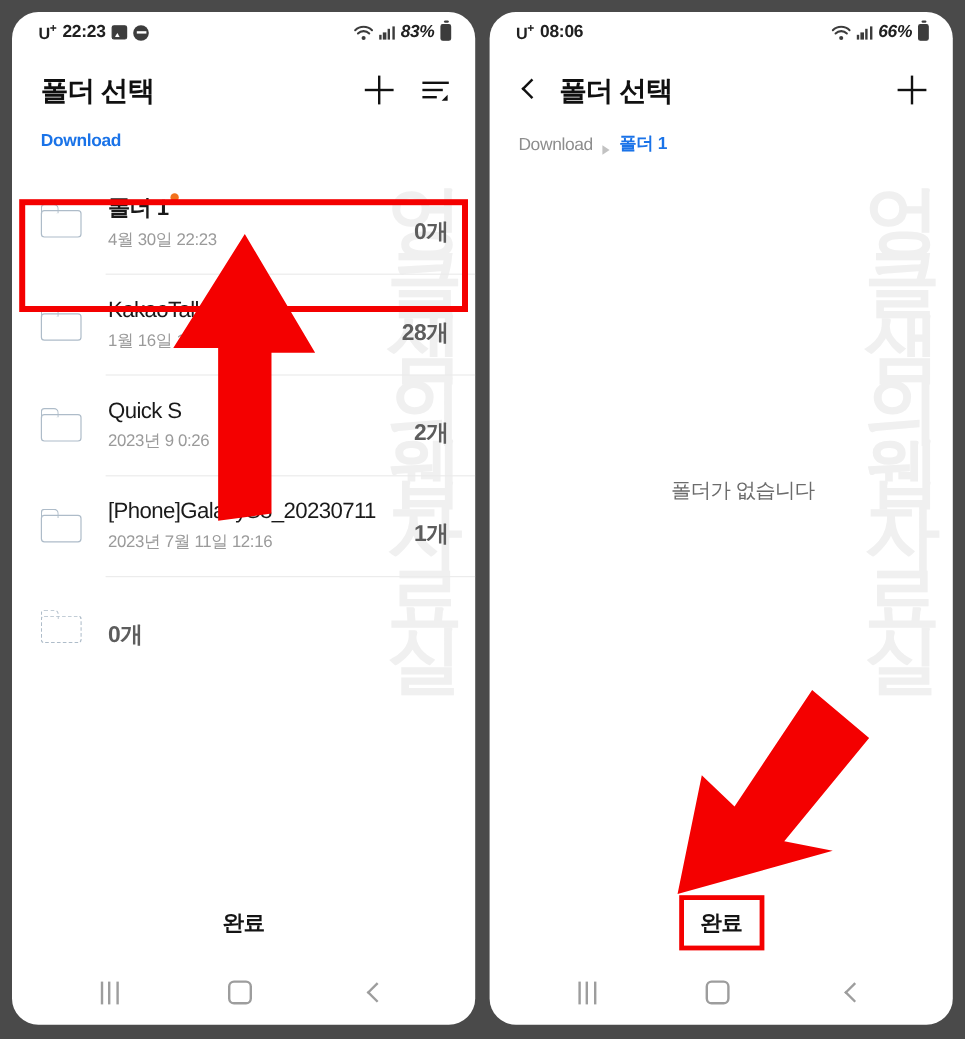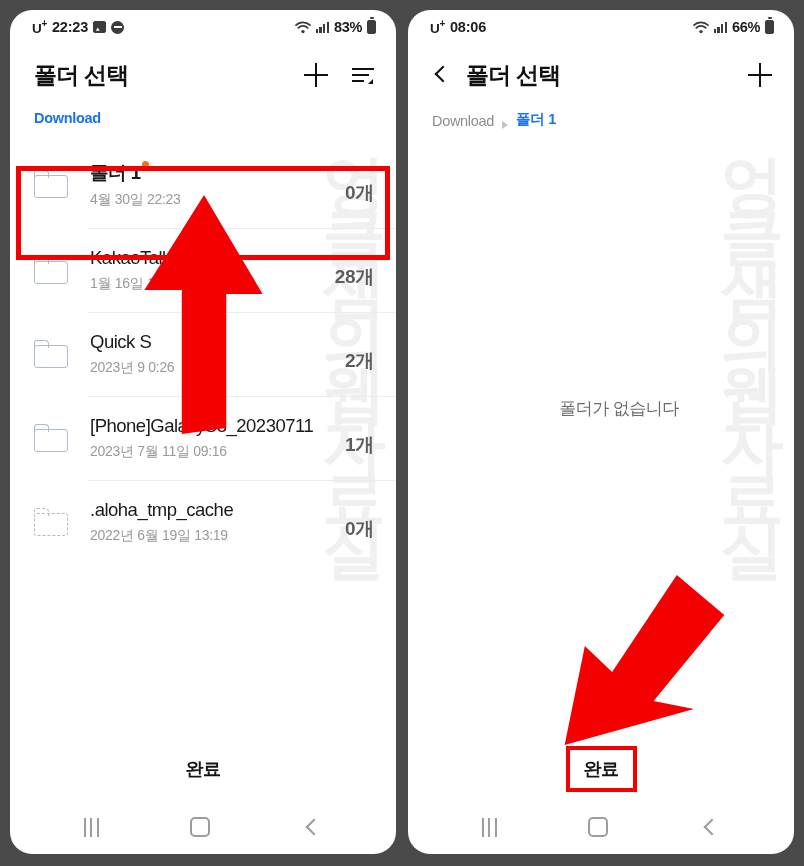--- a/index.html
+++ b/index.html
@@ -99,21 +99,21 @@
     width: 8px; height: 1.8px;
     background: #fff;
   }
   .ic-wifi { position: relative; width: 16px; height: 13px; }
   .ic-signal { display: flex; align-items: flex-end; gap: 1.4px; height: 12px; }
   .ic-signal i { width: 2.3px; background: #3c3c3c; display: block; }
   .ic-signal i:nth-child(1) { height: 4px; }
   .ic-signal i:nth-child(2) { height: 6.5px; }
   .ic-signal i:nth-child(3) { height: 9px; }
   .ic-signal i:nth-child(4) { height: 11.5px; }
-  .battery-pct { font-size: 14.5px; font-weight: 600; letter-spacing: -0.3px; }
+  .battery-pct { font-size: 14.5px; font-weight: 600; letter-spacing: -0.3px; font-style: italic; }
   .ic-batt {
     width: 9px; height: 14px;
     border: 1.6px solid #3c3c3c;
     border-radius: 2px;
     background: #3c3c3c;
     position: relative;
   }
   .ic-batt::before {
     content: "";
     position: absolute;
@@ -489,34 +489,30 @@
         <span class="row-count">2개</span>
       </div>
 
       <div class="row">
         <span class="ic-folder">
             <span class="tab"></span>
             <span class="body"></span>
           </span>
         <span class="row-text">
           <span class="row-name">[Phone]GalaxyS8_20230711</span>
-          <div class="row-date">2023년 7월 11일 09:16</div>
+          <div class="row-date">2023년 7월 11일 12:16</div>
         </span>
         <span class="row-count">1개</span>
       </div>
 
       <div class="row">
         <span class="ic-folder dashed">
             <span class="tab"></span>
             <span class="body"></span>
           </span>
-        <span class="row-text">
-          <span class="row-name">.aloha_tmp_cache</span>
-          <div class="row-date">2022년 6월 19일 13:19</div>
-        </span>
         <span class="row-count">0개</span>
       </div>
 
     </div>
 
     <div class="donebar">
       <button class="done-btn">완료</button>
     </div>
 
     <div class="navbar">

